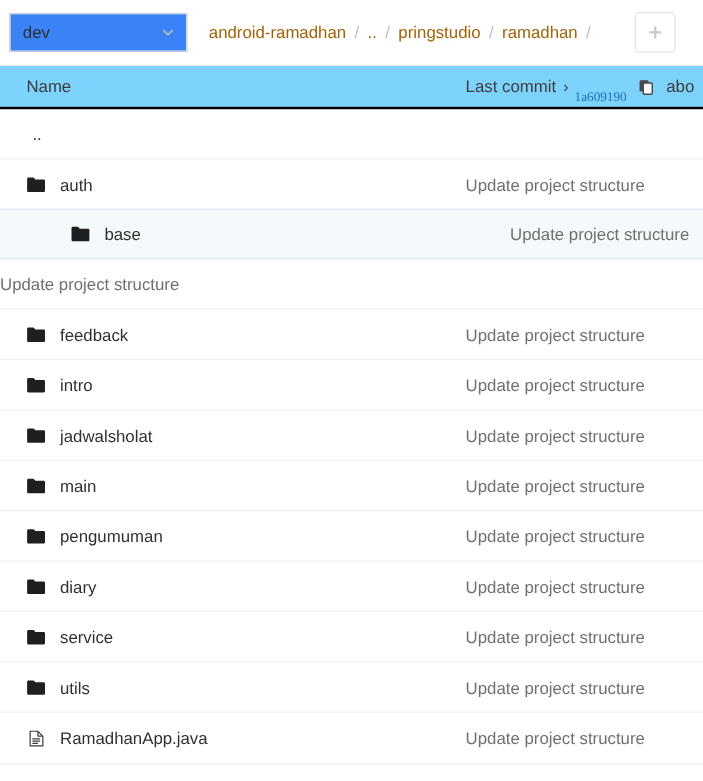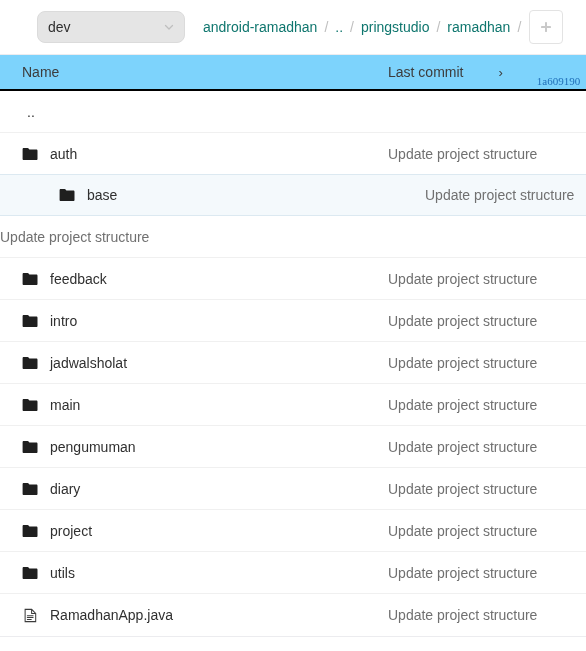--- a/index.html
+++ b/index.html
@@ -23,28 +23,27 @@
     height: 54px;
     padding: 0 0 0 8px;
     box-sizing: border-box;
   }
 
   .branch-select {
     position: relative;
     width: 148px;
     height: 32px;
     border: 1px solid #dbdbdb;
-    border-radius: 8px;
-    background: #e5e5e5;
+    border-radius: 0;
+    background: #3b82f6;
     display: flex;
     align-items: center;
     padding: 0 10px;
     box-sizing: border-box;
     cursor: pointer;
-    margin-left: 29px;
   }
   .branch-select .branch-label {
     font-size: 14px;
     color: #303030;
     line-height: 1;
   }
   .chevron {
     position: absolute;
     right: 9px;
     top: 50%;
@@ -59,21 +58,21 @@
   .breadcrumb {
     display: flex;
     align-items: center;
     margin-left: 18px;
     font-size: 14px;
     white-space: nowrap;
     flex: 1 1 auto;
     min-width: 0;
   }
   .crumb {
-    color: #0f766e;
+    color: #a16207;
     text-decoration: none;
     cursor: pointer;
   }
   .crumb-sep {
     color: #bfbfbf;
     margin: 0 7px;
     user-select: none;
   }
 
   .add-btn {
@@ -117,21 +116,20 @@
     display: flex;
     align-items: center;
     overflow: hidden;
   }
   .col-commit {
     flex: 1 1 auto;
     display: flex;
     align-items: center;
     overflow: hidden;
     white-space: nowrap;
-    gap: 29px;
   }
   .commit-label { color: #3c3c3c; }
   .commit-caret {
     color: #3c3c3c;
     margin: 0 5px 0 6px;
     font-size: 13px;
   }
   .commit-sha {
     font-family: Liberation Serif, serif;
     font-size: 11px;
@@ -375,21 +373,21 @@
     </div>
   </div>
 
   <div class="row">
     <div class="col-name">
       <span class="item-icon icon-folder">
         <svg viewBox="0 0 16 14" width="16" height="14" fill="currentColor">
             <path d="M0.6 2.1c0-.6.5-1.1 1.1-1.1h3.9c.4 0 .8.2 1 .5l.8 1.1h7c.6 0 1.1.5 1.1 1.1v8.2c0 .6-.5 1.1-1.1 1.1H1.7c-.6 0-1.1-.5-1.1-1.1V2.1z"></path>
           </svg>
       </span>
-      <span class="item-name">project</span>
+      <span class="item-name">service</span>
     </div>
     <div class="col-commit">
       <span class="row-commit-msg">Update project structure</span>
     </div>
   </div>
 
   <div class="row">
     <div class="col-name">
       <span class="item-icon icon-folder">
         <svg viewBox="0 0 16 14" width="16" height="14" fill="currentColor">

